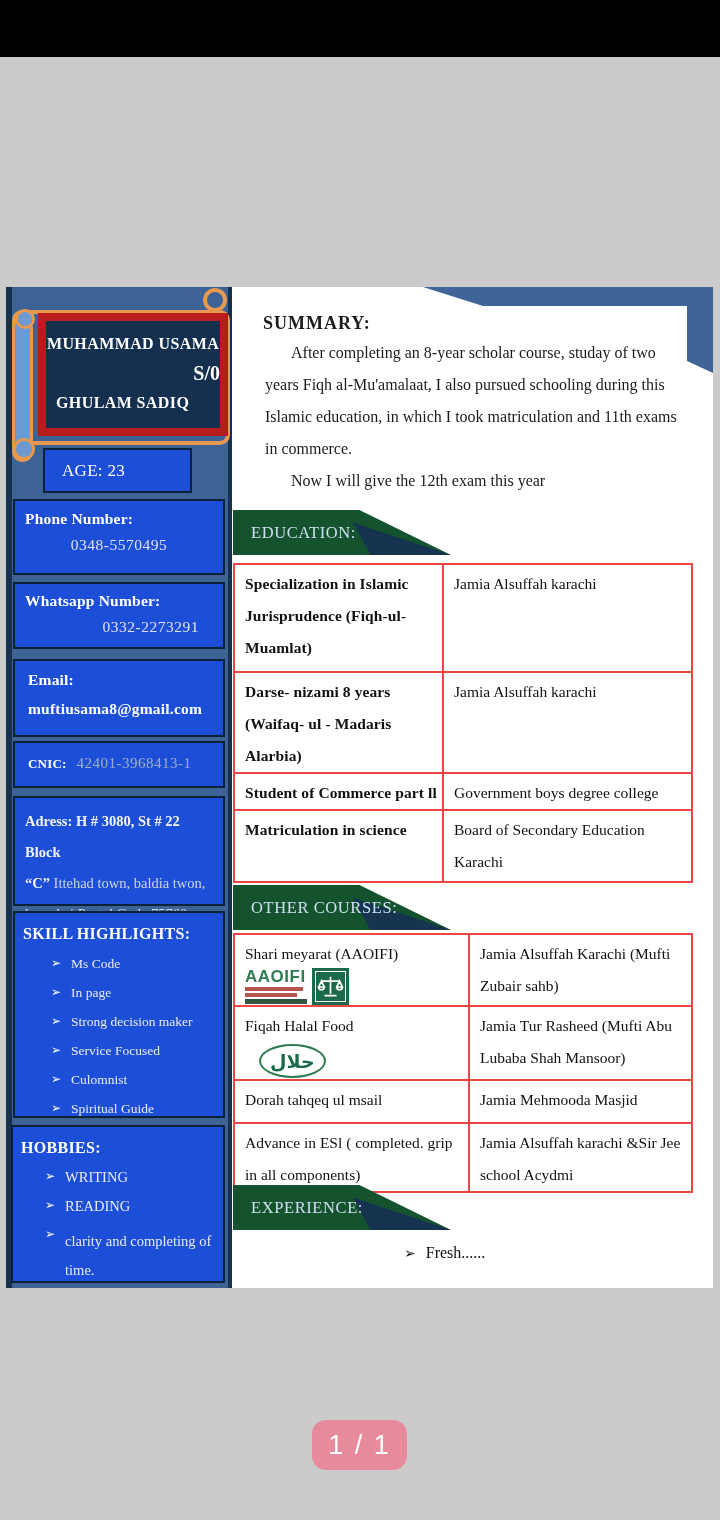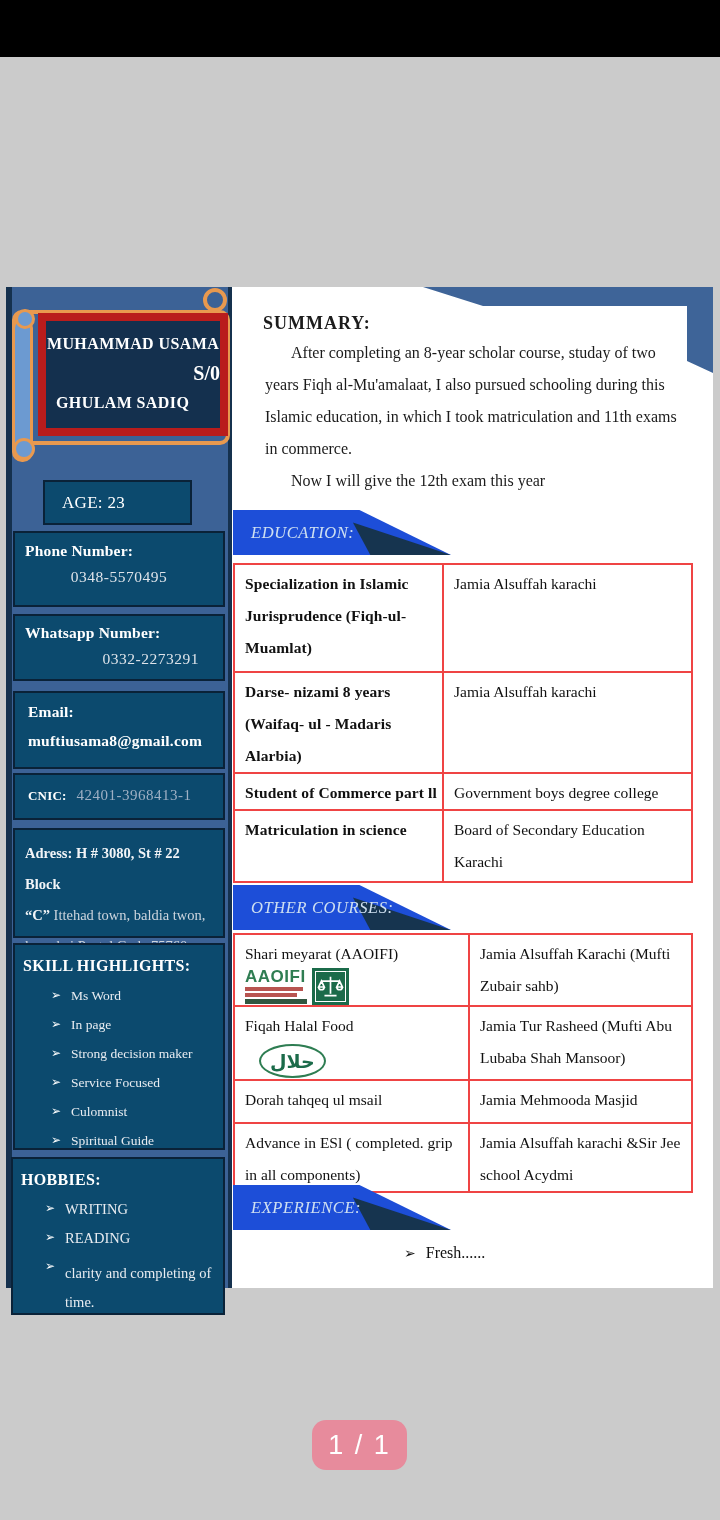--- a/index.html
+++ b/index.html
@@ -30,21 +30,21 @@
   .curl-tr{left:197px;top:1px;width:24px;height:24px;border:4px solid #e8994f;background:#3c6296;}
   .curl-tl{left:9px;top:22px;width:20px;height:20px;border:3px solid #e8994f;background:#6c9ad1;}
   .curl-bl{left:7px;top:151px;width:22px;height:22px;border:3px solid #e8994f;background:#6c9ad1;}
   .name-box{position:absolute;left:32px;top:26px;width:190px;height:123px;box-sizing:border-box;
     background:#14304e;border:8px solid #b91c1c;color:#fff;padding-top:14px;}
   .name-l1{font-size:16px;font-weight:bold;text-align:center;letter-spacing:.4px;}
   .name-l2{font-size:20px;font-weight:bold;text-align:right;margin-top:9px;}
   .name-l3{font-size:16px;font-weight:bold;margin-top:9px;padding-left:10px;letter-spacing:.4px;}
 
   
-  .sbox{position:absolute;box-sizing:border-box;background:#0c4a6e;border:2px solid #0a2238;color:#fff;margin-top:32px;}
+  .sbox{position:absolute;box-sizing:border-box;background:#1d4ed8;border:2px solid #0a2238;color:#fff;}
   .b-age{left:37px;top:161px;width:149px;height:45px;font-size:17px;line-height:41px;padding-left:17px;letter-spacing:.3px;}
   .b-phone{left:7px;top:212px;width:212px;height:76px;padding:9px 10px 0 10px;}
   .b-wapp{left:7px;top:295px;width:212px;height:67px;padding:8px 10px 0 10px;}
   .b-email{left:7px;top:372px;width:212px;height:78px;padding:10px 0 0 13px;}
   .b-cnic{left:7px;top:454px;width:212px;height:47px;padding:11px 0 0 13px;}
   .b-addr{left:7px;top:509px;width:212px;height:110px;padding:8px 8px 0 10px;line-height:31px;font-size:14.5px;}
   .b-skill{left:7px;top:624px;width:212px;height:207px;padding:12px 6px 0 8px;}
   .b-hobby{left:5px;top:838px;width:214px;height:158px;padding:12px 6px 0 8px;}
   .slabel{font-weight:bold;font-size:15.5px;letter-spacing:.2px;}
   .sval{color:#dfe4ea;font-size:15.5px;letter-spacing:.5px;}
@@ -60,22 +60,22 @@
   .b-hobby .g-item{padding-left:24px;font-size:14.5px;margin-top:12px;}
   .g-item .arr{margin-right:10px;font-size:12px;color:#fff;}
   .wrap-item{line-height:29px;}
 
   
   .summary-title{position:absolute;left:257px;top:26px;font-size:18px;font-weight:600;color:#1c1c1c;letter-spacing:1px;}
   .summary-lines{position:absolute;left:259px;top:50px;width:400px;font-size:16px;color:#1b1b1b;}
   .summary-lines div{line-height:32px;white-space:nowrap;}
   .indent{text-indent:26px;}
 
-  .banner{position:absolute;width:218px;height:45px;background:#1d4ed8;
-    clip-path:polygon(0 0,58% 0,100% 100%,0 100%);font-style:italic;}
+  .banner{position:absolute;width:218px;height:45px;background:#14532d;
+    clip-path:polygon(0 0,58% 0,100% 100%,0 100%);}
   .banner .fold{position:absolute;inset:0;background:#16344f;
     clip-path:polygon(55% 28%,100% 100%,63% 100%);}
   .banner .btxt{position:absolute;left:18px;top:0;line-height:45px;font-size:16.5px;color:#cfe0f1;letter-spacing:.6px;}
   .bn-edu{left:227px;top:223px;}
   .bn-other{left:227px;top:598px;}
   .bn-exp{left:227px;top:898px;}
 
   table.tbl{position:absolute;left:227px;border-collapse:collapse;table-layout:fixed;background:#fff;}
   table.tbl td{border:2px solid #ef4444;vertical-align:top;padding:3px 10px 0 10px;
     font-size:15.5px;line-height:32px;color:#111;overflow:hidden;}
@@ -158,21 +158,21 @@
   <div class="sbox b-addr">
     <div><span class="addr-b">Adress:  H # 3080, St # 22 Block</span></div>
     <div><span class="addr-b">“C”</span><span class="addr-r"> Ittehad town, baldia twon,</span></div>
     <div class="addr-r">karachai.Postal Code  75760.</div>
   </div>
 
   <div class="sbox b-skill">
     <div class="group-title">SKILL HIGHLIGHTS:</div>
     <div class="g-item">
         <span class="arr">➢</span>
-        <span>Ms Word</span>
+        <span>Ms Code</span>
       </div>
     <div class="g-item">
         <span class="arr">➢</span>
         <span>In page</span>
       </div>
     <div class="g-item">
         <span class="arr">➢</span>
         <span>Strong decision maker</span>
       </div>
     <div class="g-item">

